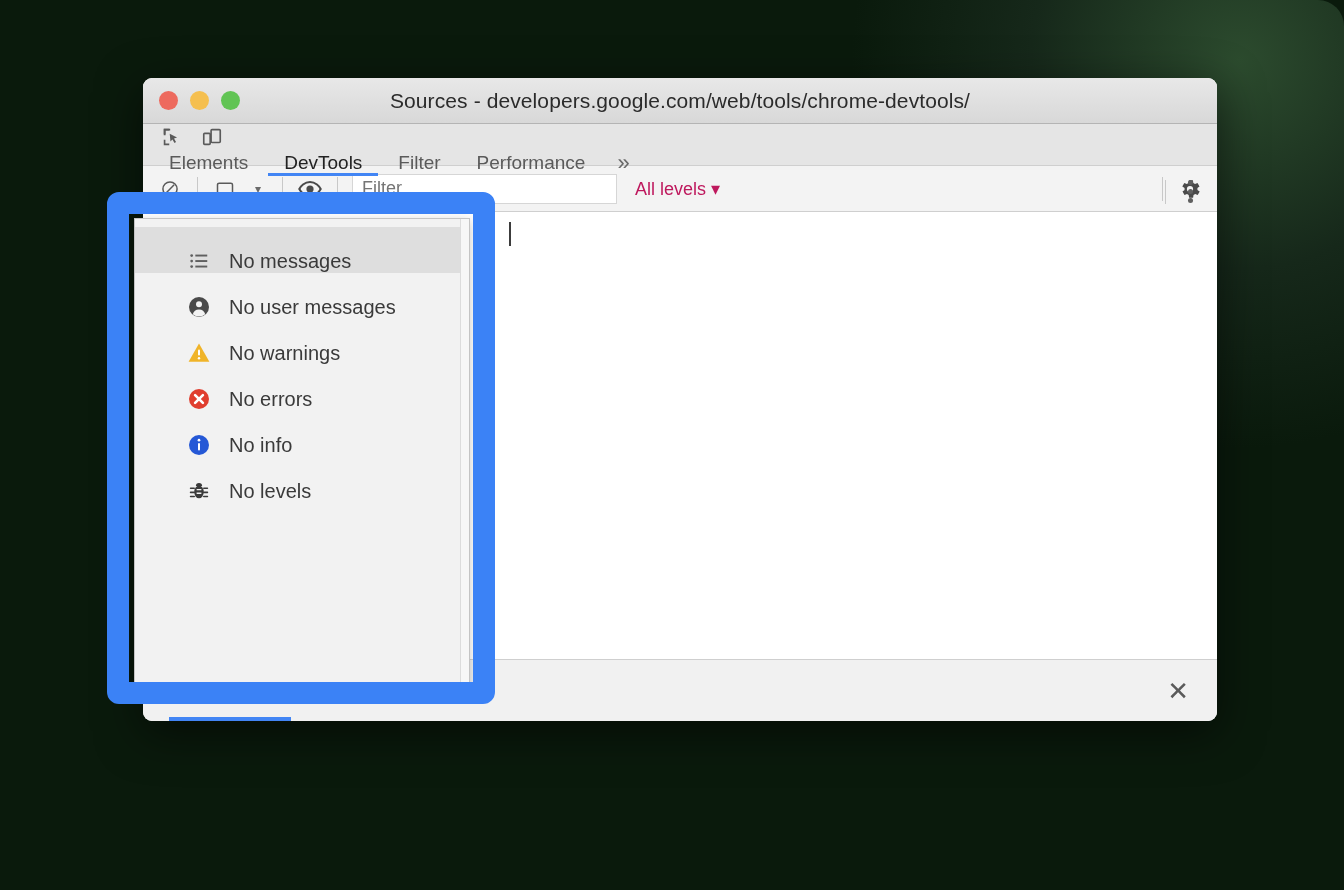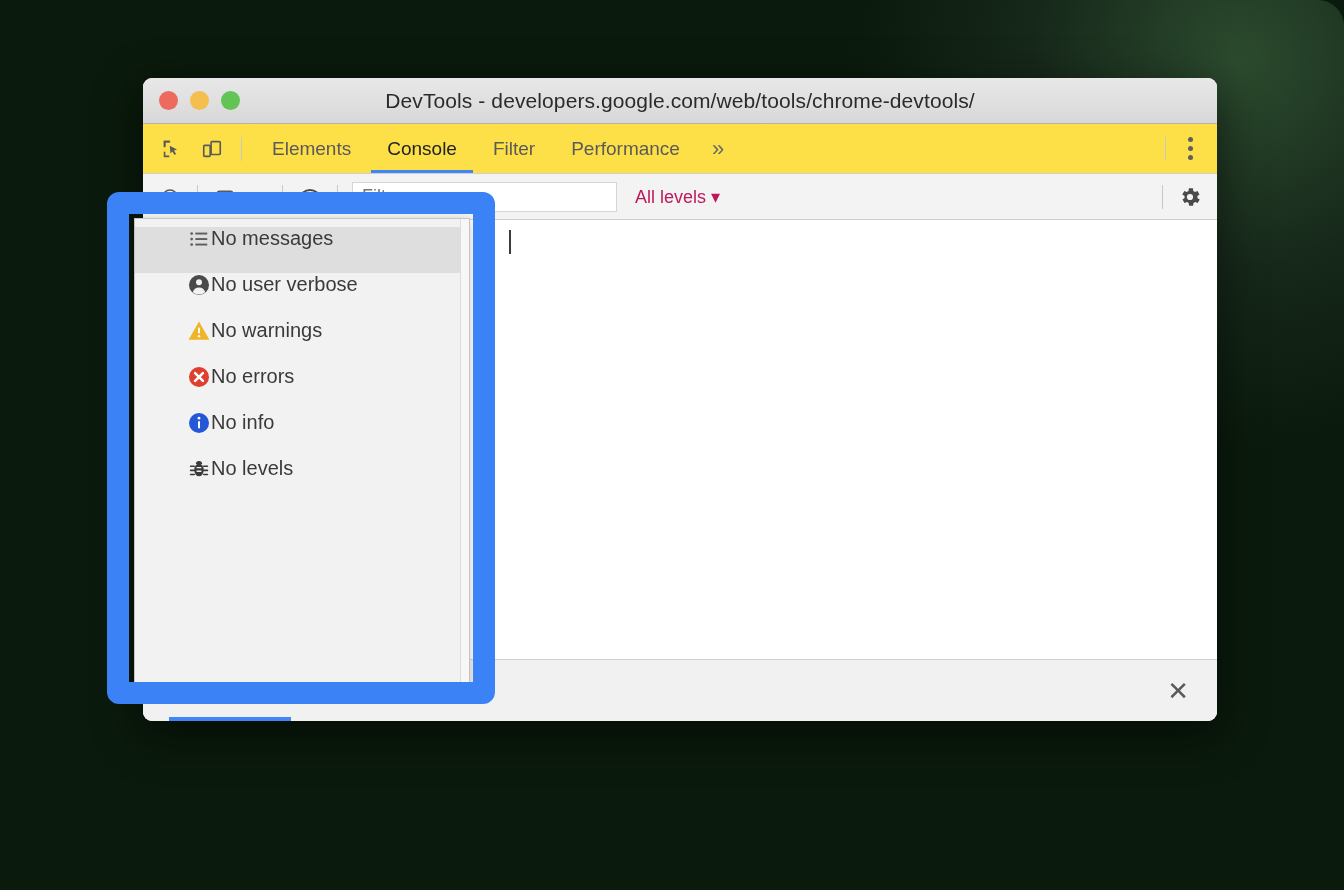--- a/index.html
+++ b/index.html
@@ -68,26 +68,27 @@
     left: 0; right: 0;
     text-align: center;
     font-size: 21px;
     color: #2b2b2b;
     letter-spacing: 0.1px;
     pointer-events: none;
   }
 
   
   .tabstrip {
-    height: 50px;
-    background: #fde047;
+    height: 42px;
+    background: #e5e5e5;
     border-bottom: 1px solid #cfcfcf;
     display: flex;
     align-items: stretch;
     position: relative;
+    flex-direction: column;
   }
   .tool-icons {
     display: flex;
     align-items: center;
     gap: 14px;
     padding: 0 12px 0 16px;
   }
   .sep {
     width: 1px;
     height: 24px;
@@ -233,23 +234,24 @@
     height: 468px;
     background: #f2f2f2;
     border: 1px solid #c4c4c4;
     box-shadow: 0 3px 10px rgba(0,0,0,0.22);
     z-index: 20;
     overflow: hidden;
   }
   .dd-list { padding-top: 8px; }
   .dd-item {
     display: flex;
-    align-items: flex-start;
+    align-items: flex-end;
     height: 46px;
     padding-left: 52px;
+    gap: 18px;
     font-size: 20px;
     color: #3a3a3a;
     cursor: default;
   }
   .dd-item.selected { background: #dedede; }
   .dd-icon {
     width: 24px; height: 24px;
     display: flex;
     align-items: center;
     justify-content: center;
@@ -282,21 +284,21 @@
 <div class="backdrop"></div>
 
 <div class="window">
 
   <div class="titlebar">
     <div class="traffic">
       <span class="light red"></span>
       <span class="light amber"></span>
       <span class="light green"></span>
     </div>
-    <div class="window-title">DevTools - developers.google.com/web/tools/chrome-devtools/</div>
+    <div class="window-title">Sources - developers.google.com/web/tools/chrome-devtools/</div>
   </div>
 
   <div class="tabstrip">
     <div class="tool-icons">
       <span class="tbtn">
         <svg width="22" height="22" viewBox="0 0 24 24">
           <path d="M3 3h7v2H5v5H3V3z" fill="#5a5a5a"></path>
           <path d="M21 3h-7v2h5v5h2V3z" fill="#5a5a5a" opacity="0"></path>
           <path d="M3 21h7v-2H5v-5H3v7z" fill="#5a5a5a" opacity="0"></path>
           <path d="M3 3h6v1.8H4.8V9H3V3zm0 12h1.8v4.2H9V21H3v-6z" fill="#5a5a5a"></path>
@@ -311,21 +313,21 @@
         </svg>
       </span>
     </div>
     <span class="sep"></span>
 
     <div class="tabs">
       <div class="tab">
           <span>Elements</span>
         </div>
       <div class="tab active">
-          <span>Console</span>
+          <span>DevTools</span>
         </div>
       <div class="tab">
           <span>Filter</span>
         </div>
       <div class="tab">
           <span>Performance</span>
         </div>
       <div class="tab more">
           <span>»</span>
         </div>
@@ -404,21 +406,21 @@
     </div>
 
     <div class="dd-item">
       <span class="dd-icon">
         <svg width="24" height="24" viewBox="0 0 24 24">
           <circle cx="12" cy="12" r="10" fill="#4a4a4a"></circle>
           <circle cx="12" cy="9.3" r="3" fill="#f2f2f2"></circle>
           <path d="M5.8 19.2a6.4 6.4 0 0112.4 0 9.9 9.9 0 01-12.4 0z" fill="#f2f2f2"></path>
         </svg>
       </span>
-      <span>No user verbose</span>
+      <span>No user messages</span>
     </div>
 
     <div class="dd-item">
       <span class="dd-icon">
         <svg width="24" height="24" viewBox="0 0 24 24">
           <path d="M12 2.6L22.4 20.8H1.6z" fill="#f0b429"></path>
           <rect x="11" y="8.5" width="2" height="6" rx="1" fill="#ffffff"></rect>
           <circle cx="12" cy="17.2" r="1.2" fill="#ffffff"></circle>
         </svg>
       </span>

